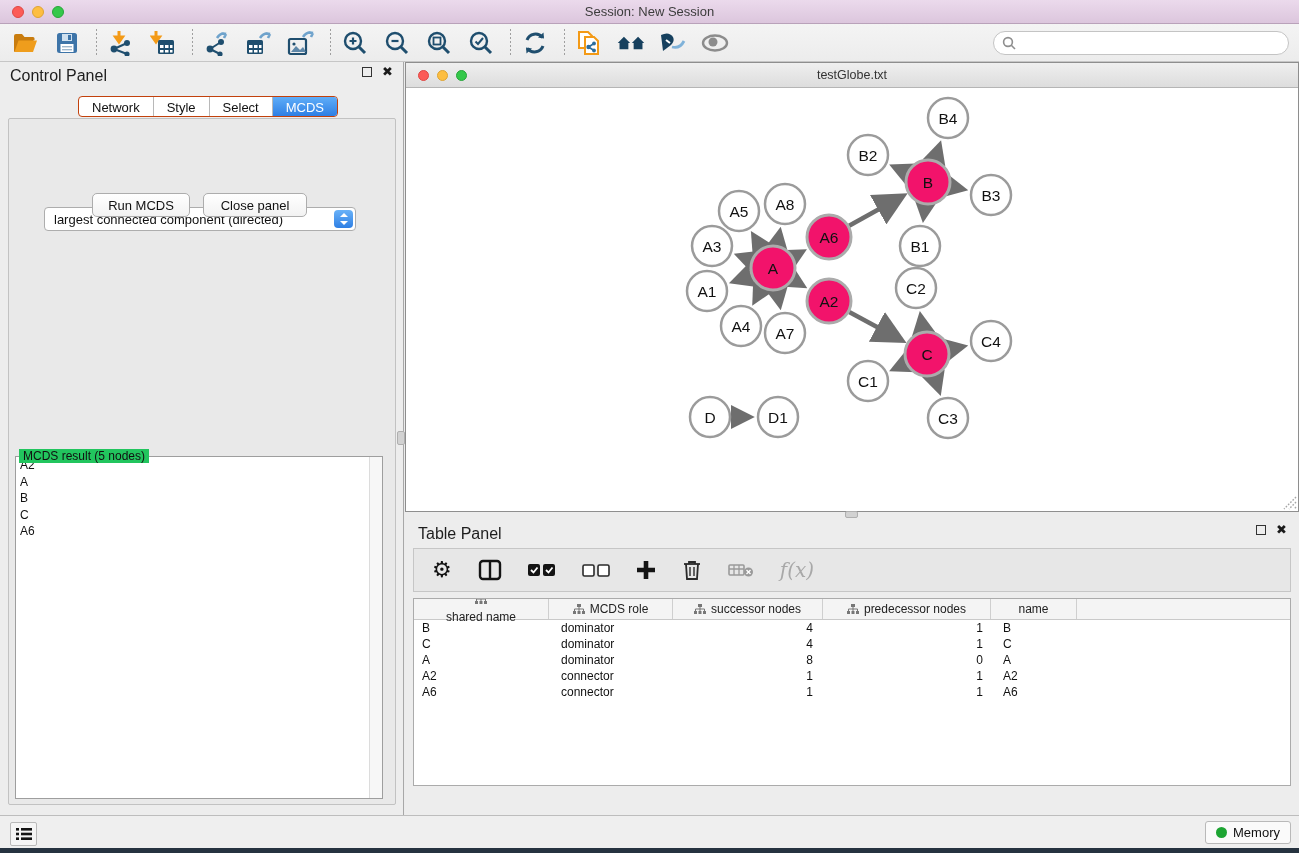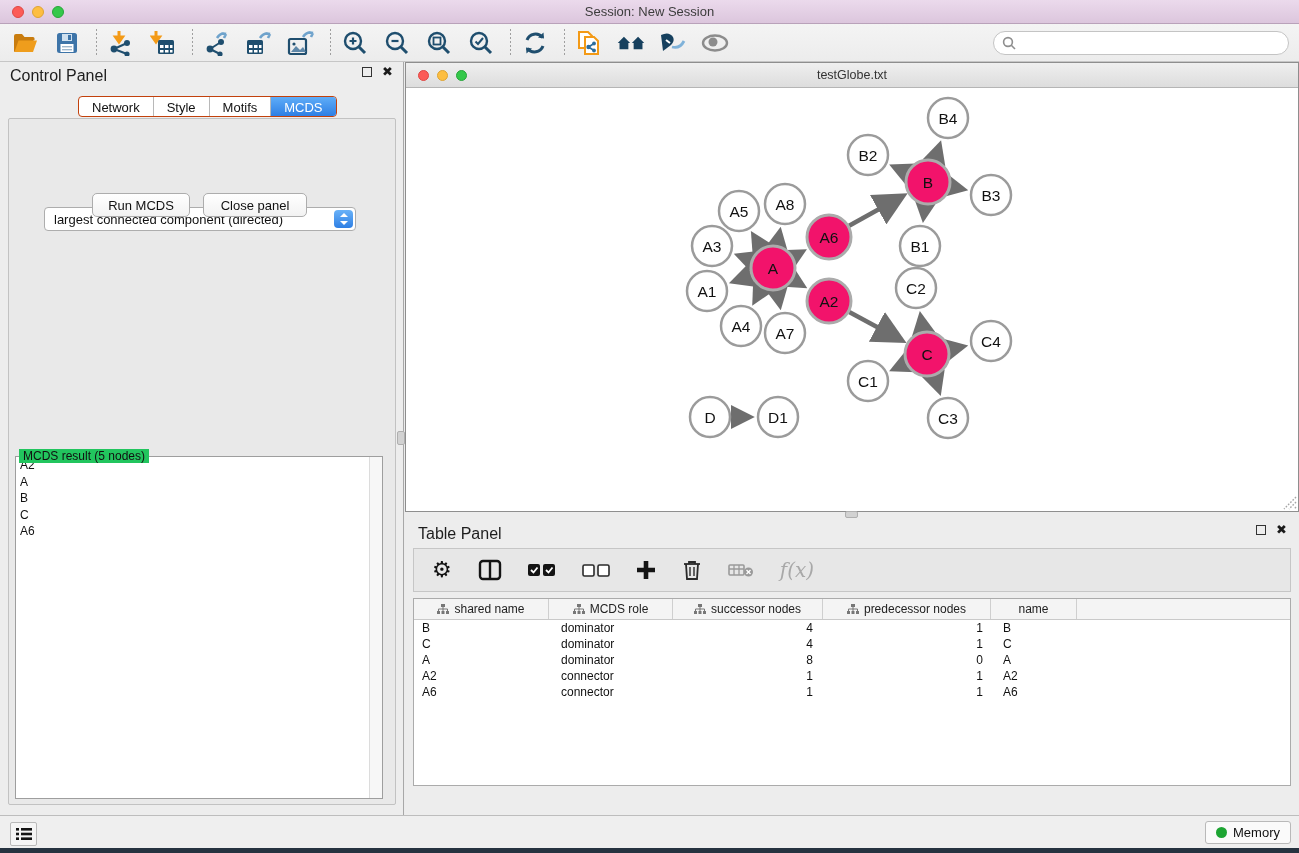--- a/index.html
+++ b/index.html
@@ -291,21 +291,21 @@
 
   <div class="control-panel">
     <div class="panel-header">Control Panel</div>
     <div class="panel-icons">
       <span class="float-icon"></span>
       <span class="close-icon">✖</span>
     </div>
     <div class="seg-tabs cp-tabs">
       <span class="seg">Network</span>
       <span class="seg">Style</span>
-      <span class="seg">Motifs</span>
+      <span class="seg">Select</span>
       <span class="seg selected">MCDS</span>
     </div>
     <div class="cp-content">
       <div class="criterion-select">
         <span class="val">largest connected component (directed)</span>
         <span class="stepper">
             <span class="up"></span>
             <span class="dn"></span>
           </span>
       </div>
@@ -505,21 +505,21 @@
             <circle cx="20.5" cy="10" r="4.5" fill="#9A9A9A"></circle>
             <path d="M18.5 8 l4 4 M22.5 8 l-4 4" stroke="#fff" stroke-width="1.4"></path>
           </svg>
       </span>
       <span class="tp-btn">
           <span class="fx-glyph">f(x)</span>
         </span>
     </div>
     <div class="data-table">
       <div class="thead" id="table-head">
-          <div class="th c0" style="padding-left: 0px; padding-right: 0px; text-align: center;">
+          <div class="th c0" style="padding-left: 0px; padding-right: 0px; text-align: center; flex-direction: column;">
             <span>
               <svg width="12" height="11" viewBox="0 0 12 11">
                 <rect x="4" y="0" width="4" height="3" fill="#777"></rect>
                 <path d="M6 3 v2 M1.5 5 h9 M1.5 5 v2 M6 5 v2 M10.5 5 v2" stroke="#777" stroke-width="1"></path>
                 <rect x="0" y="7" width="3" height="3" fill="#777"></rect>
                 <rect x="4.5" y="7" width="3" height="3" fill="#777"></rect>
                 <rect x="9" y="7" width="3" height="3" fill="#777"></rect>
               </svg>
             </span>
             <span>shared name</span>

